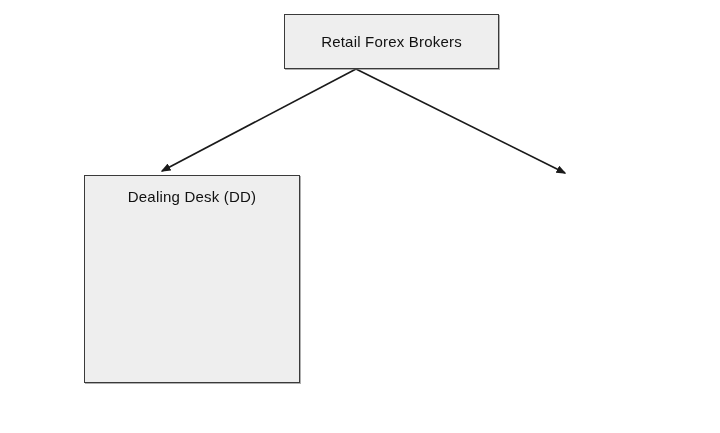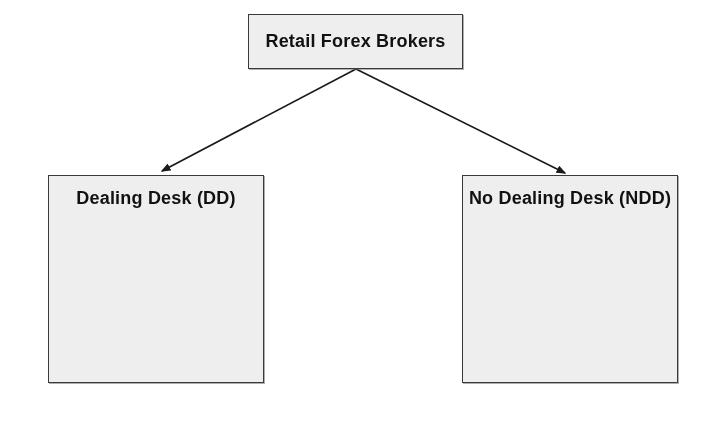--- a/index.html
+++ b/index.html
@@ -23,24 +23,25 @@
     height: 433px;
     pointer-events: none;
   }
   .node {
     position: absolute;
     background: #eeeeee;
     border: 1.6px solid #3a3a3a;
     box-shadow: 1px 1px 0 rgba(110,110,110,0.55);
     box-sizing: border-box;
     color: #111111;
-    font-weight: 700;
-    font-size: 18px;
+    font-weight: 400;
+    font-size: 15px;
     letter-spacing: 0.2px;
     text-align: center;
+    margin-left: 36px;
   }
   .node-root {
     left: 248px;
     top: 14px;
     width: 215px;
     height: 55px;
     display: flex;
     align-items: center;
     justify-content: center;
   }
@@ -69,17 +70,14 @@
   </svg>
 
   <div class="node node-root">
     <span>Retail Forex Brokers</span>
   </div>
 
   <div class="node node-child node-dd">
     <span>Dealing Desk (DD)</span>
   </div>
 
-  <div class="node node-child node-ndd">
-    <span>No Dealing Desk (NDD)</span>
-  </div>
 
 </div>
 
 </body></html>

